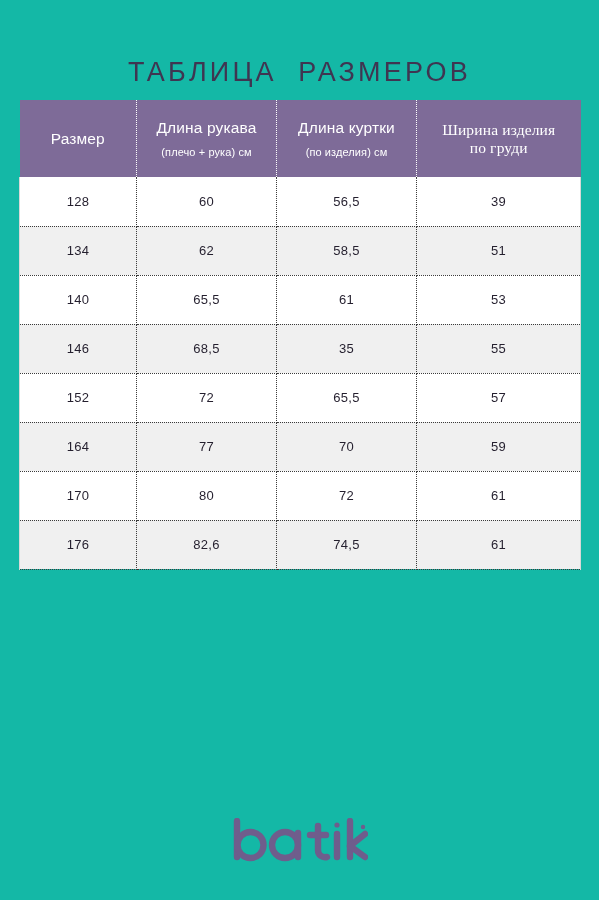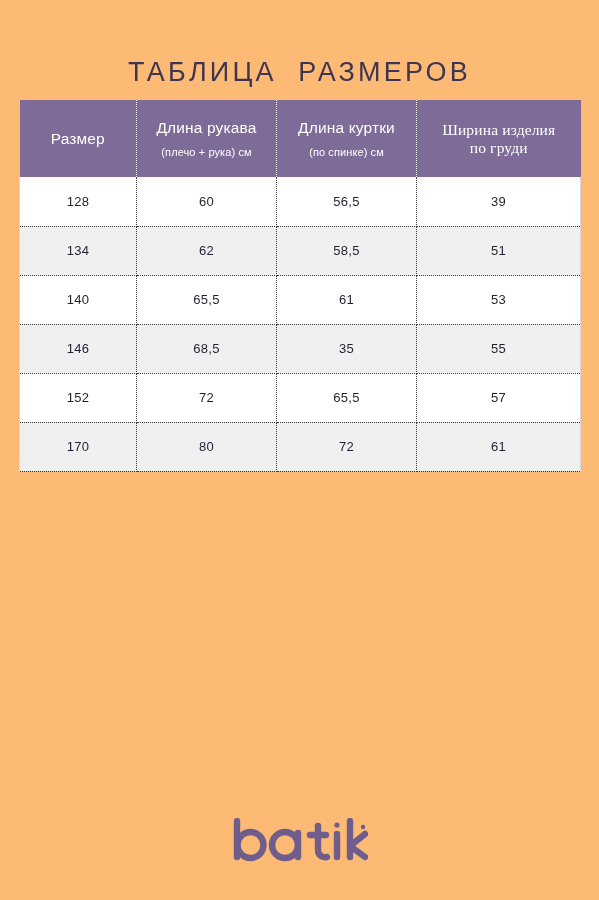--- a/index.html
+++ b/index.html
@@ -9,21 +9,21 @@
     width: 599px;
     height: 900px;
     background: #ffffff;
     font-family: "Liberation Sans", sans-serif;
   }
 
   #page {
     position: relative;
     width: 599px;
     height: 900px;
-    background: #fdba74;
+    background: #14b8a6;
     overflow: hidden;
   }
 
   
   .page-title {
     position: absolute;
     left: 0;
     top: 57px;
     width: 599px;
     text-align: center;
@@ -129,21 +129,21 @@
       <tr>
         <th>
           <span class="th-main">Размер</span>
         </th>
         <th>
           <span class="th-main">Длина рукава</span>
           <span class="th-sub">(плечо + рука) см</span>
         </th>
         <th>
           <span class="th-main">Длина куртки</span>
-          <span class="th-sub">(по спинке) см</span>
+          <span class="th-sub">(по изделия) см</span>
         </th>
         <th>
           <span class="th-main">Ширина изделия</span>
           <span class="th-main line2">по груди</span>
         </th>
       </tr>
     </thead>
 
     <tbody id="table-body">
         <tr>
@@ -170,23 +170,35 @@
           <td>35</td>
           <td>55</td>
         </tr>
         <tr>
           <td>152</td>
           <td>72</td>
           <td>65,5</td>
           <td>57</td>
         </tr>
         <tr>
+          <td>164</td>
+          <td>77</td>
+          <td>70</td>
+          <td>59</td>
+        </tr>
+        <tr>
           <td>170</td>
           <td>80</td>
           <td>72</td>
+          <td>61</td>
+        </tr>
+        <tr>
+          <td>176</td>
+          <td>82,6</td>
+          <td>74,5</td>
           <td>61</td>
         </tr>
       </tbody>
   </table>
 
   <div class="brand-logo">
     <svg width="136" height="46" viewBox="0 0 136 46" aria-hidden="true">
       <g fill="none" stroke="#6f5d8c" stroke-width="6.4" stroke-linecap="round" stroke-linejoin="round">
 
         <path d="M5,3 L5,39"></path>

